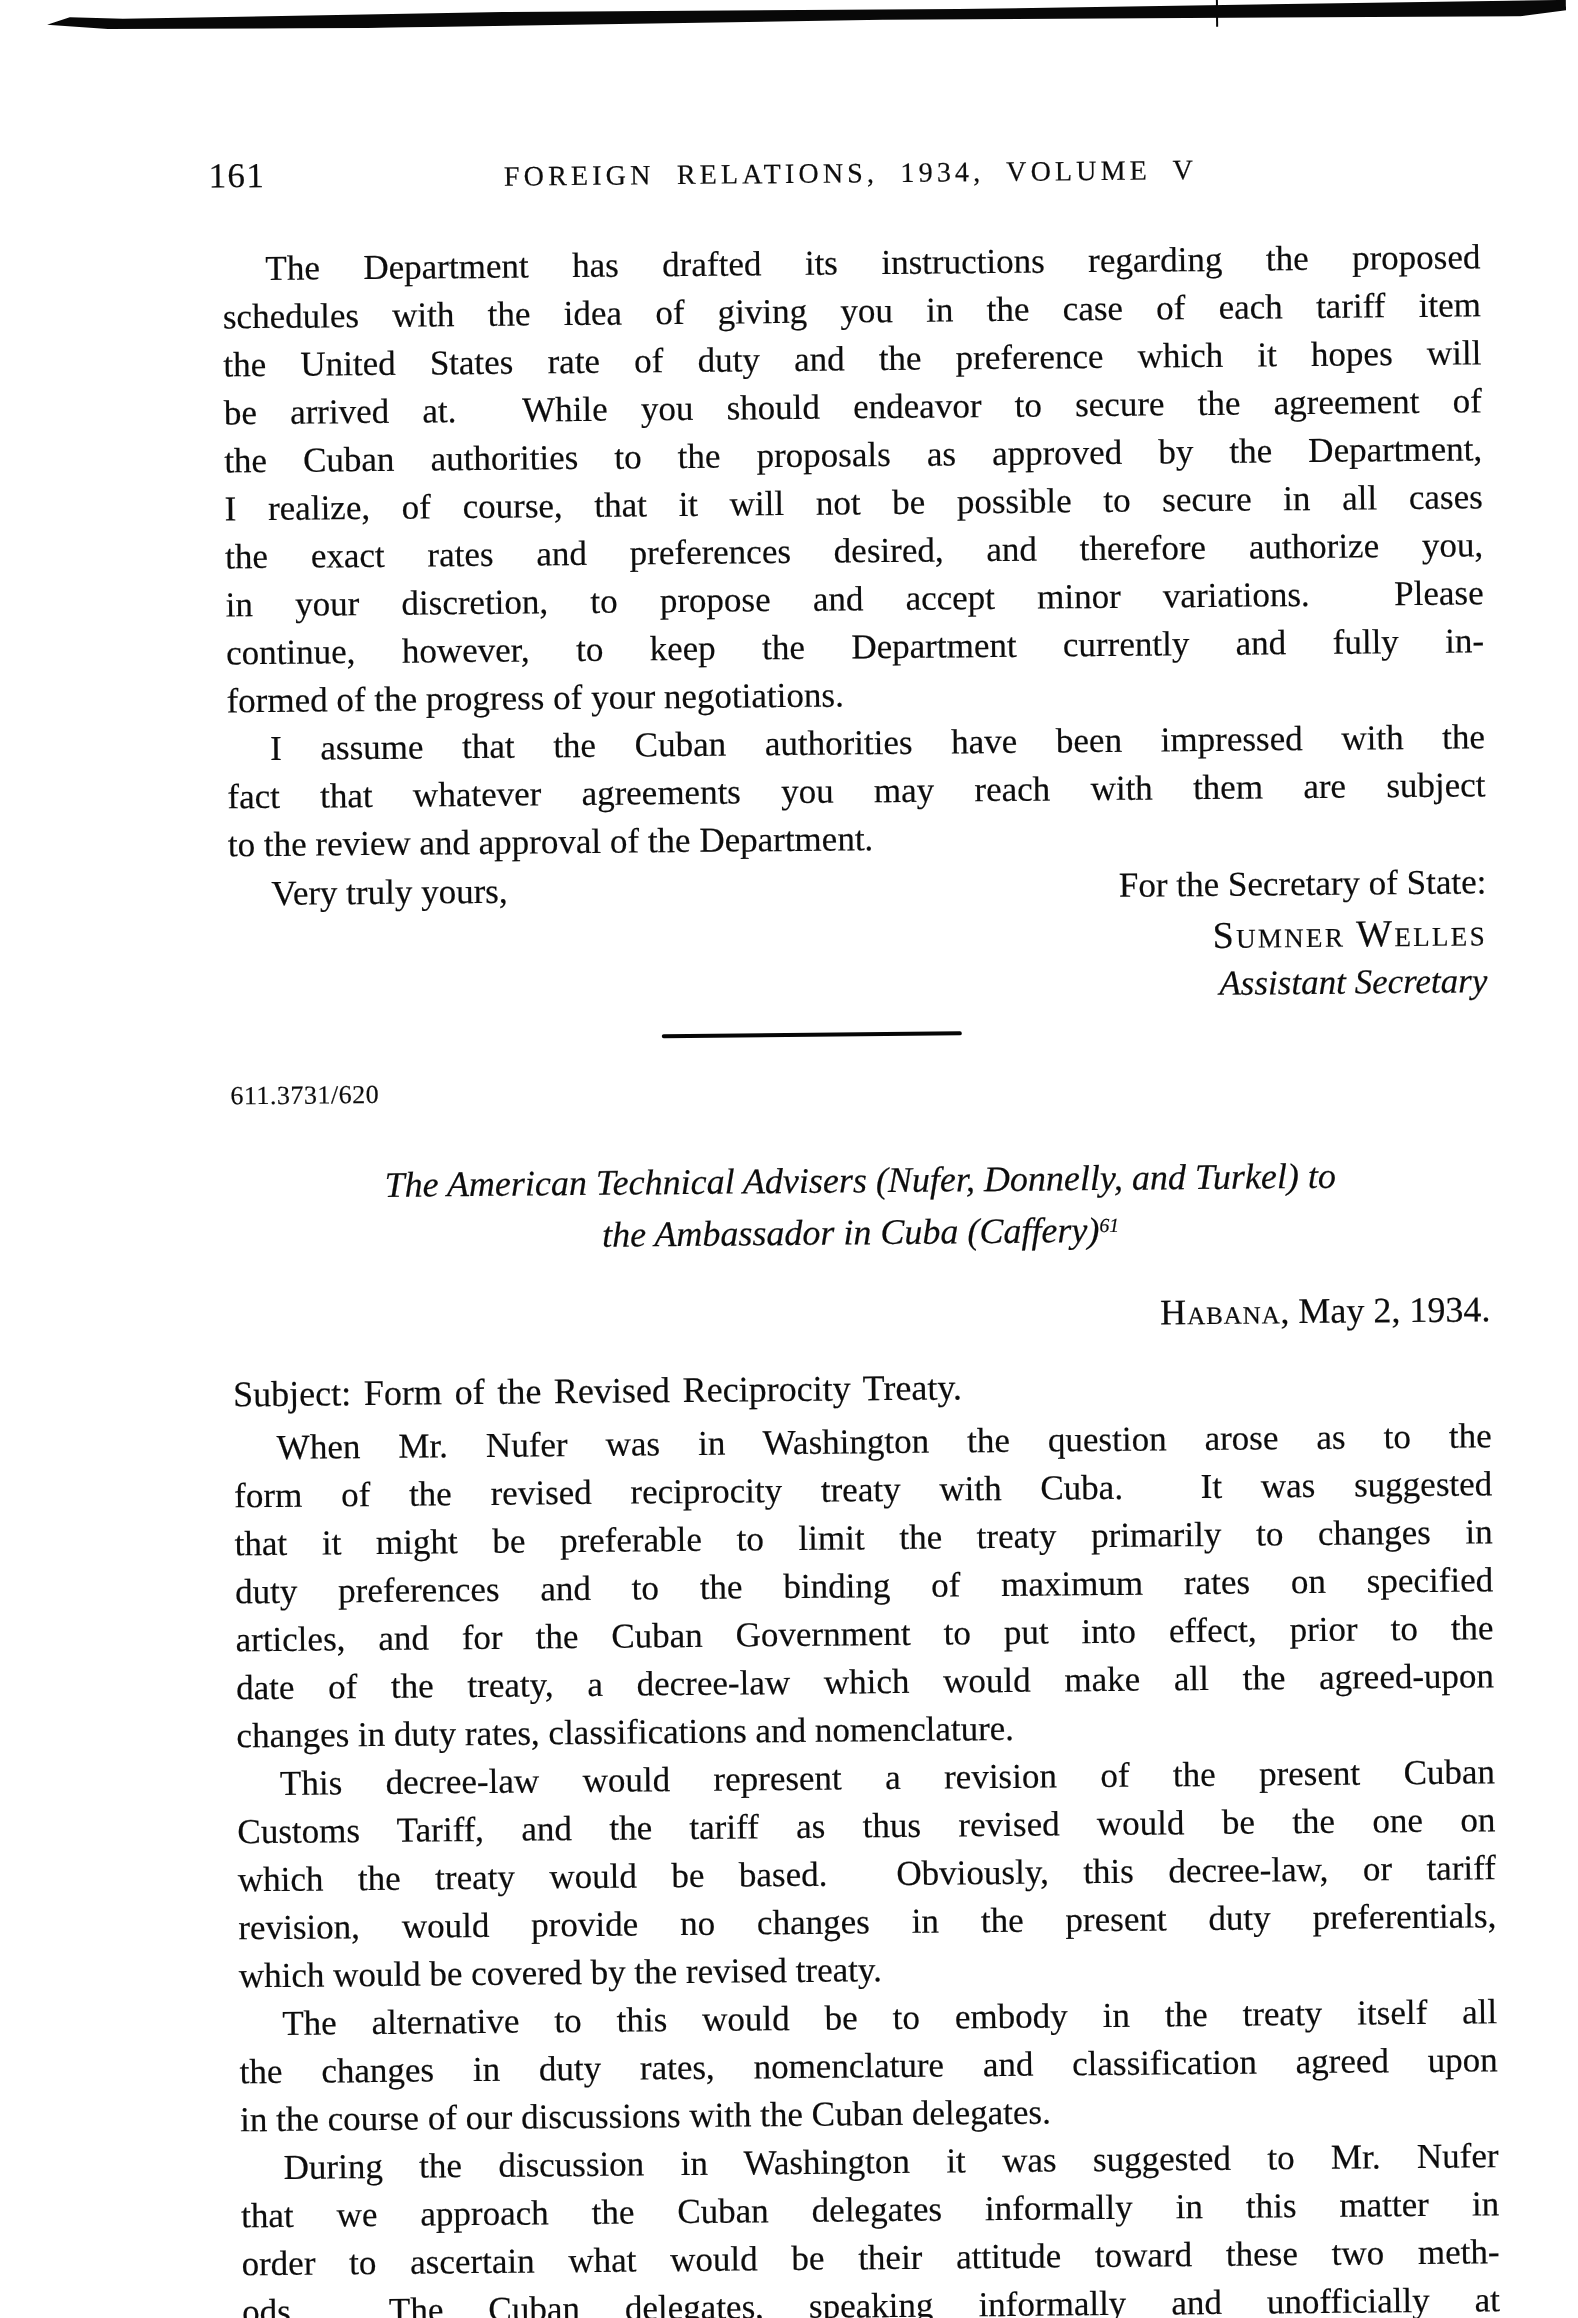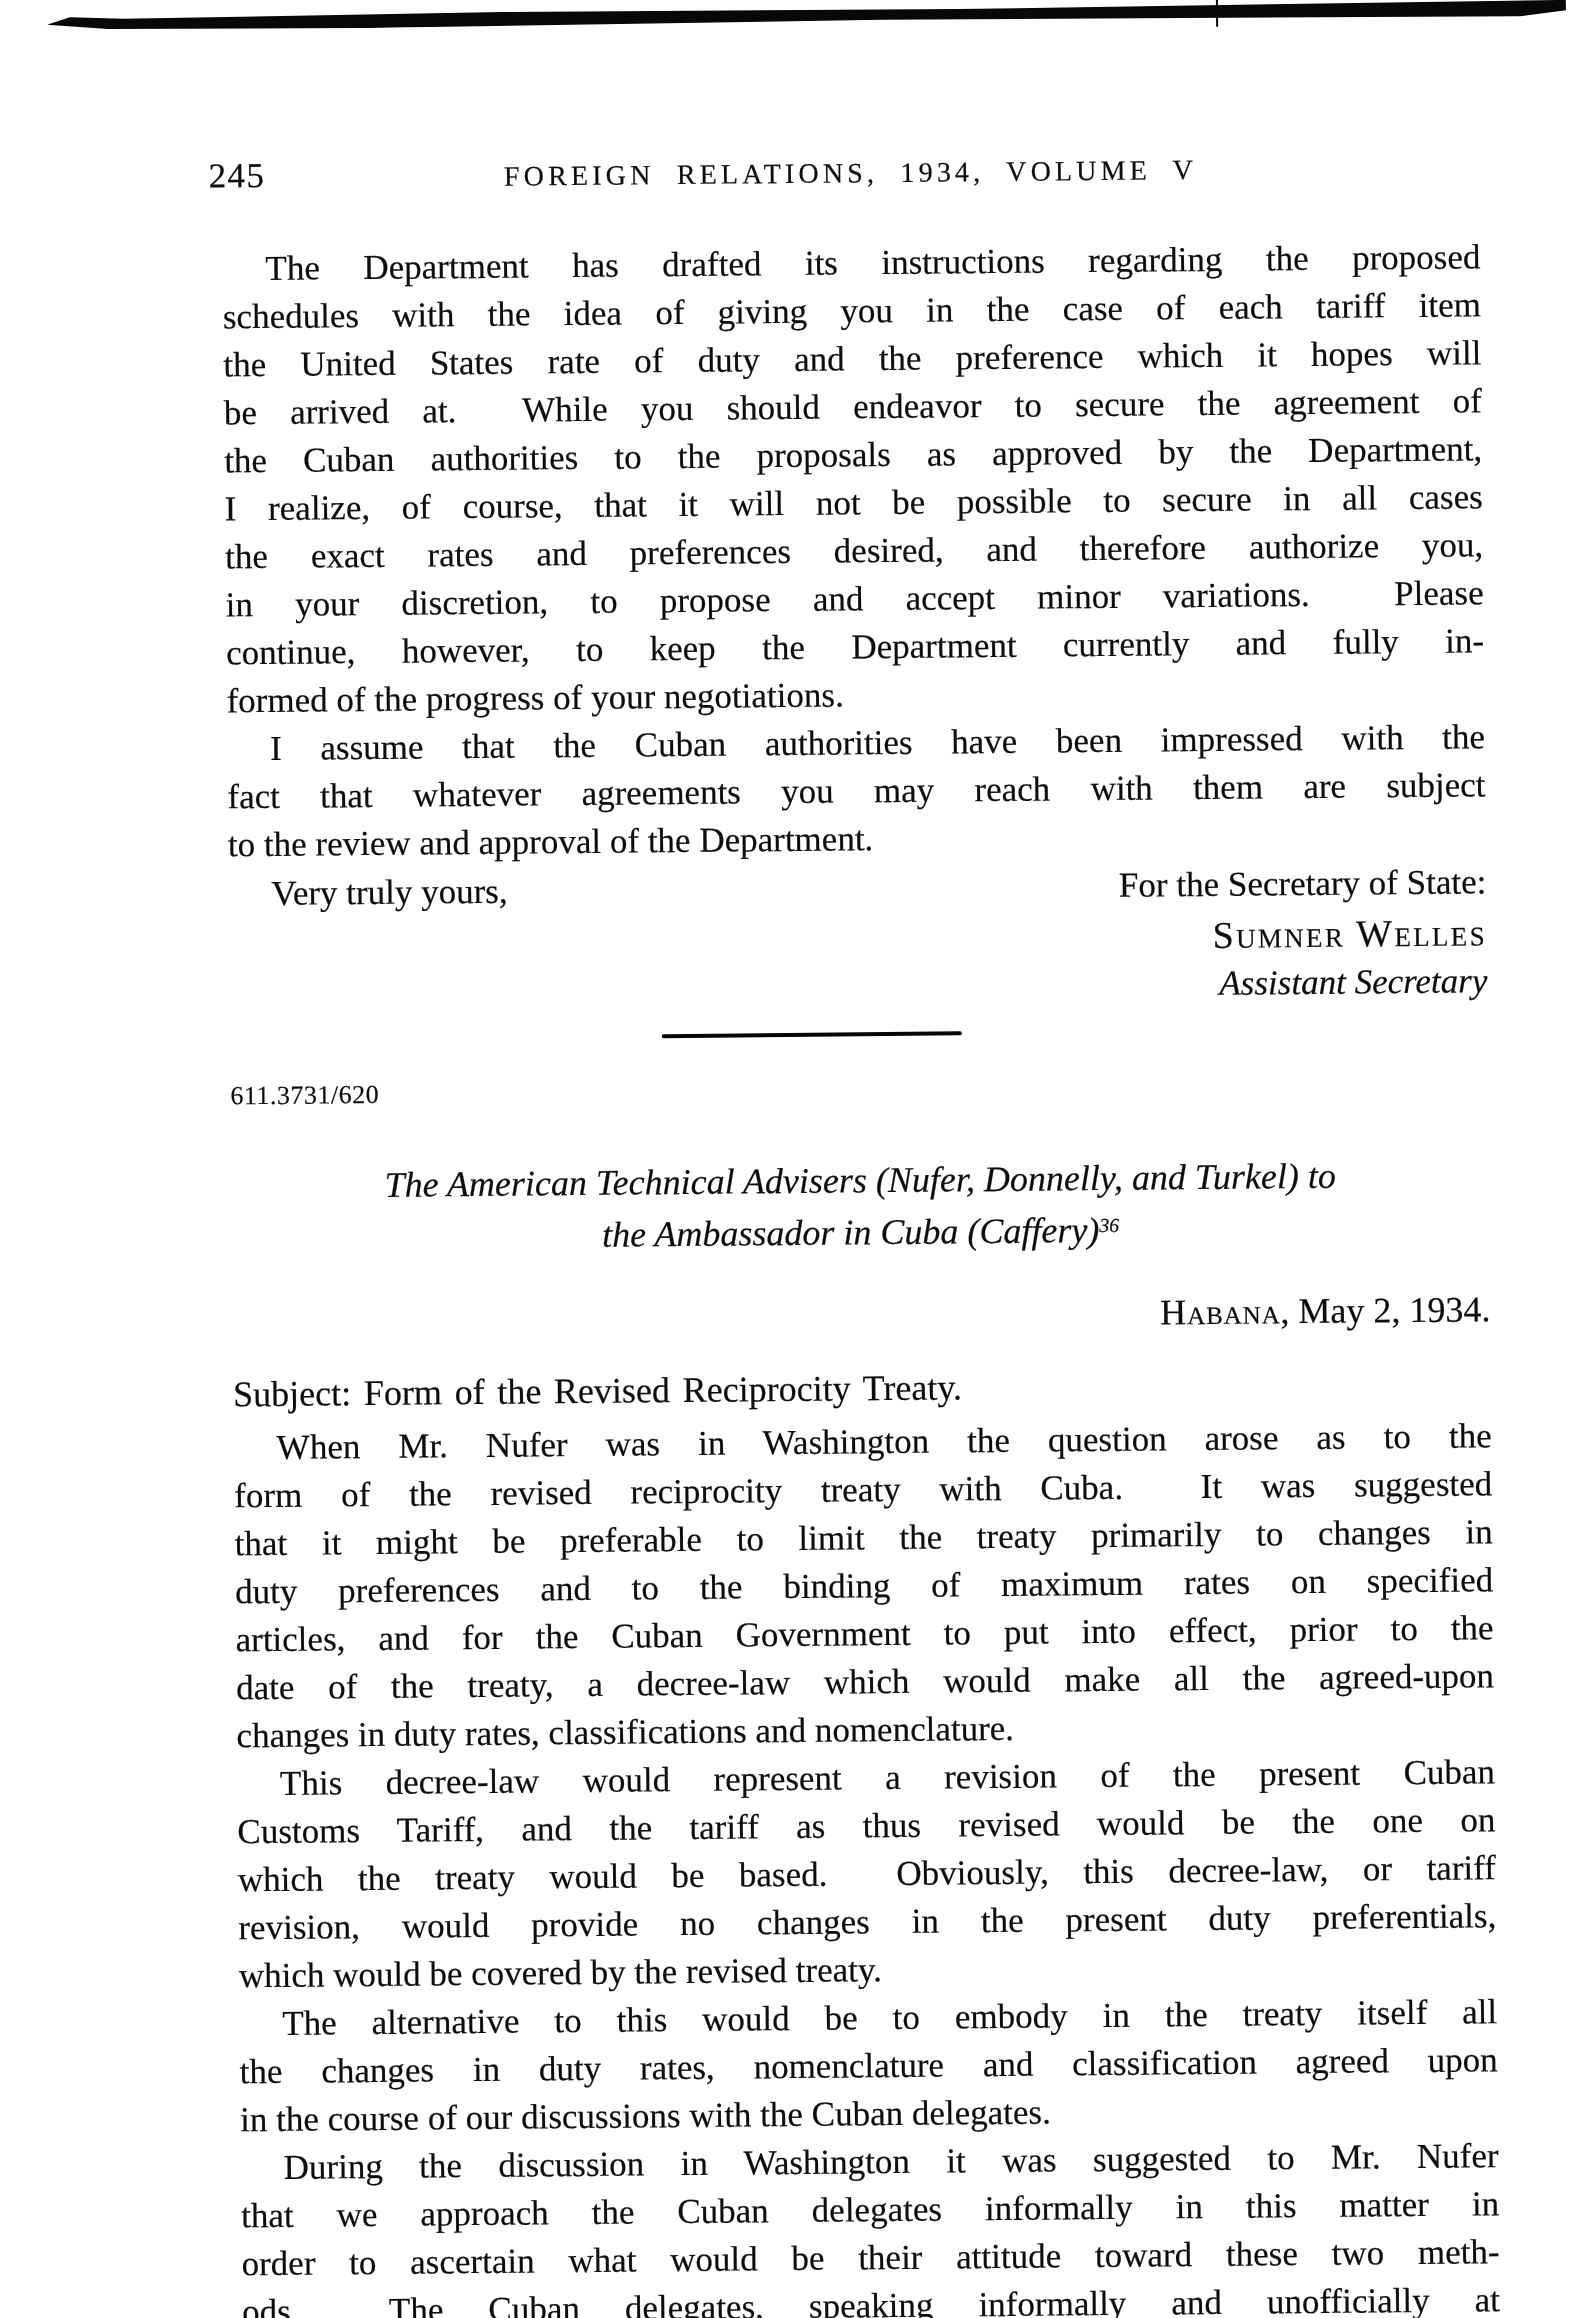--- a/index.html
+++ b/index.html
@@ -54,21 +54,21 @@
 <body>
 
 <div id="sheet">
 
   <div class="band"></div>
   <div class="band-tick"></div>
 
   <div id="content">
 
     <div class="header-row">
-      <div class="page-num">245</div>
+      <div class="page-num">161</div>
       <div class="run-title">FOREIGN RELATIONS, 1934, VOLUME V</div>
     </div>
 
     <div class="para">
         <div class="jline">The Department has drafted its instructions regarding the proposed</div>
         <div class="jline">schedules with the idea of giving you in the case of each tariff item</div>
         <div class="jline">the United States rate of duty and the preference which it hopes will</div>
         <div class="jline">be arrived at.  While you should endeavor to secure the agreement of</div>
         <div class="jline">the Cuban authorities to the proposals as approved by the Department,</div>
         <div class="jline">I realize, of course, that it will not be possible to secure in all cases</div>
@@ -89,21 +89,21 @@
     </div>
     <div class="sig-name">Sumner Welles</div>
     <div class="sig-title">Assistant Secretary</div>
 
     <div class="divider"></div>
 
     <div class="file-num">611.3731/620</div>
 
     <div class="doc-heading">
       <div>The American Technical Advisers (Nufer, Donnelly, and Turkel) to</div>
-      <div><span>the Ambassador in Cuba (Caffery)</span><sup>36</sup></div>
+      <div><span>the Ambassador in Cuba (Caffery)</span><sup>61</sup></div>
     </div>
 
     <div class="dateline"><span class="sc">Habana</span><span>, May 2, 1934.</span></div>
 
     <div class="subject">Subject: Form of the Revised Reciprocity Treaty.</div>
 
     <div class="doc-body">
       <div class="para">
           <div class="jline">When Mr. Nufer was in Washington the question arose as to the</div>
           <div class="jline">form of the revised reciprocity treaty with Cuba.  It was suggested</div>

